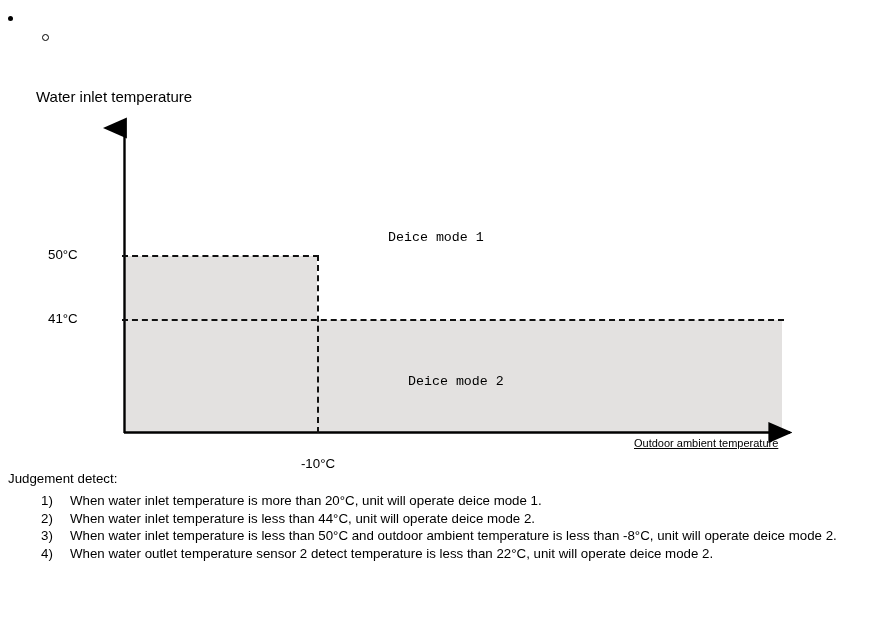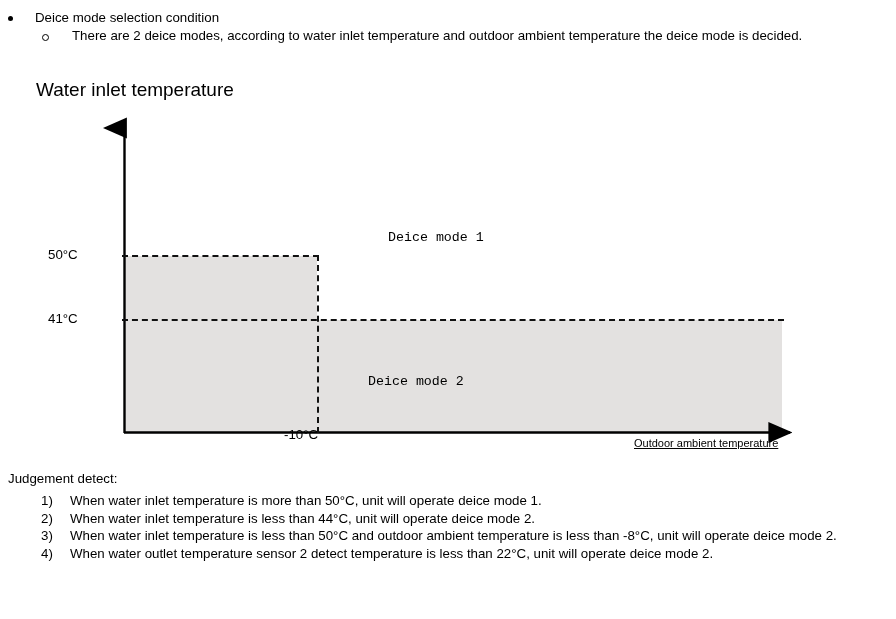--- a/index.html
+++ b/index.html
@@ -51,22 +51,22 @@
   
   .chart {
     position: absolute;
     left: 0; top: 0;
     width: 896px; height: 619px;
     pointer-events: none;
   }
   .chart-el { position: absolute; }
 
   .y-axis-title {
-    left: 36px; top: 79px;
-    font-size: 19px;
+    left: 36px; top: 88px;
+    font-size: 15px;
     white-space: nowrap;
   }
   .x-axis-title {
     left: 634px; top: 437px;
     font-size: 11px;
     white-space: nowrap;
     text-decoration: underline;
   }
 
   
@@ -99,29 +99,29 @@
     border-left: 2px dashed #111111;
   }
   .dash-v-m10 { left: 317px; top: 255px; height: 178px; }
 
   .tick-label {
     font-size: 13.3px;
     white-space: nowrap;
   }
   .tick-50  { left: 48px;  top: 247px; width: 66px; }
   .tick-27  { left: 48px;  top: 311px; width: 66px; }
-  .tick-m10 { left: 284px; top: 427px; width: 68px; }
+  .tick-m10 { left: 284px; top: 456px; width: 68px; text-align: center; }
 
   .mode-label {
     font-size: 13.3px;
     white-space: nowrap;
     font-family: Liberation Mono, monospace;
   }
   .mode-1 { left: 388px; top: 230px; }
-  .mode-2 { left: 368px; top: 374px; }
+  .mode-2 { left: 408px; top: 374px; }
 
   
   .judgement {
     position: absolute;
     left: 0; top: 470px;
     width: 896px;
     font-size: 13.3px;
     line-height: 17.5px;
   }
   .judgement-heading {
@@ -145,25 +145,23 @@
     top: 0;
   }
   .judgement-body { display: block; }
 </style>
 </head>
 <body>
 
 <div class="intro">
   <div class="bullet-row bullet-l1">
     <span class="dot-filled"></span>
-    <span class="bullet-text">Deice mode selection condition</span>
   </div>
   <div class="bullet-row bullet-l2">
     <span class="dot-hollow"></span>
-    <span class="bullet-text">There are 2 deice modes, according to water inlet temperature and outdoor ambient temperature the deice mode is decided.</span>
   </div>
 </div>
 
 <div class="chart">
 
   <div class="chart-el region region-left"></div>
   <div class="chart-el region region-right"></div>
 
   <svg class="chart-el axes-svg" width="896" height="619">
     <defs>
@@ -193,21 +191,21 @@
 
   <div class="chart-el mode-label mode-1">Deice mode 1</div>
   <div class="chart-el mode-label mode-2">Deice mode 2</div>
 </div>
 
 <div class="judgement">
   <div class="judgement-heading">Judgement detect:</div>
   <div class="judgement-list">
     <div class="judgement-item">
       <span class="judgement-num">1)</span>
-      <span class="judgement-body">When water inlet temperature is more than 50°C, unit will operate deice mode 1.</span>
+      <span class="judgement-body">When water inlet temperature is more than 20°C, unit will operate deice mode 1.</span>
     </div>
     <div class="judgement-item">
       <span class="judgement-num">2)</span>
       <span class="judgement-body">When water inlet temperature is less than 44°C, unit will operate deice mode 2.</span>
     </div>
     <div class="judgement-item">
       <span class="judgement-num">3)</span>
       <span class="judgement-body">When water inlet temperature is less than 50°C and outdoor ambient temperature is less than -8°C, unit will operate deice mode 2.</span>
     </div>
     <div class="judgement-item">

